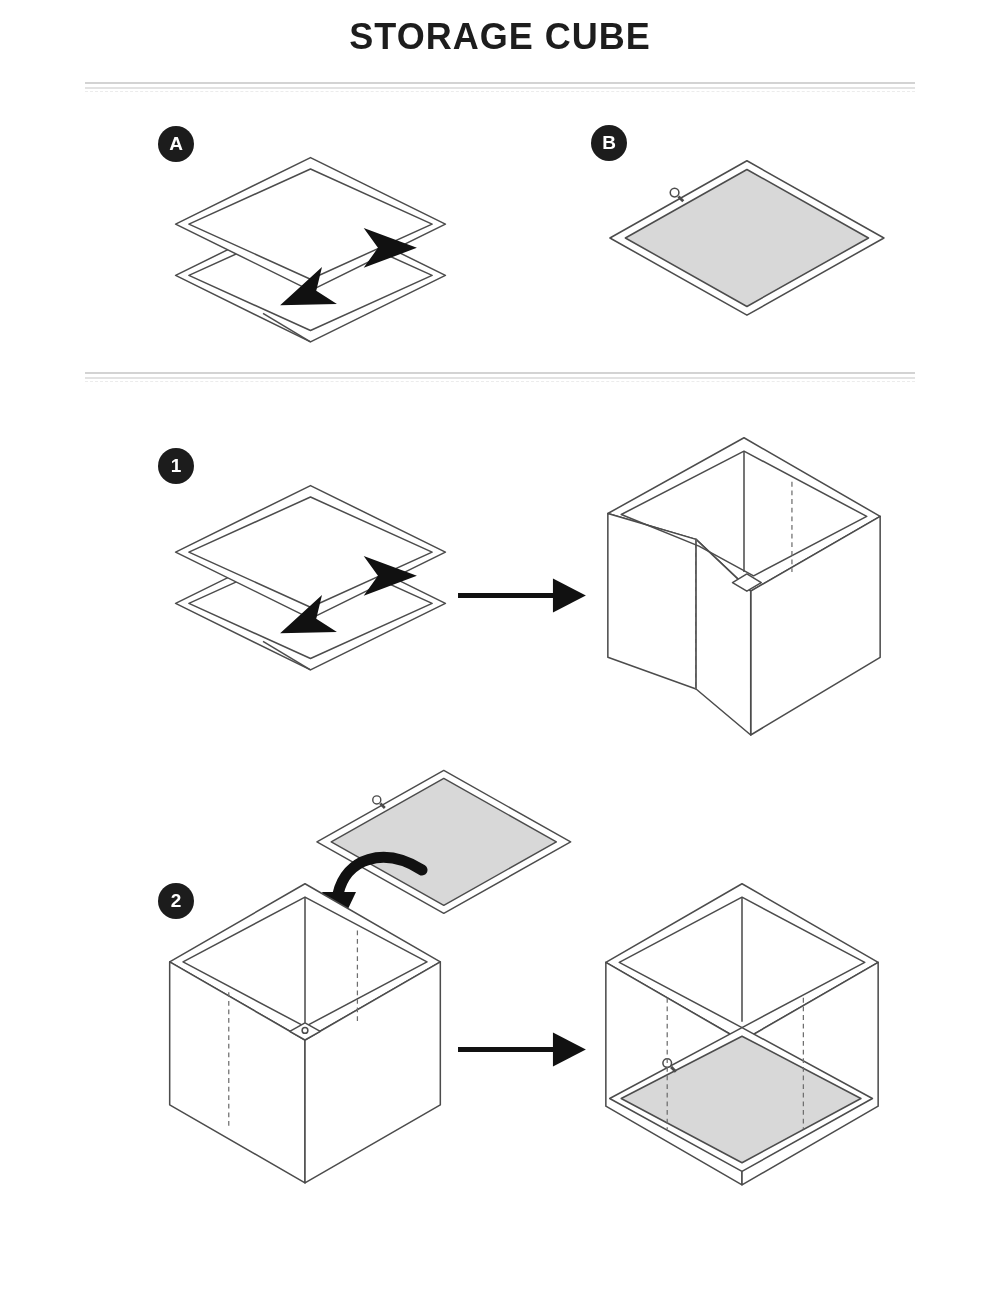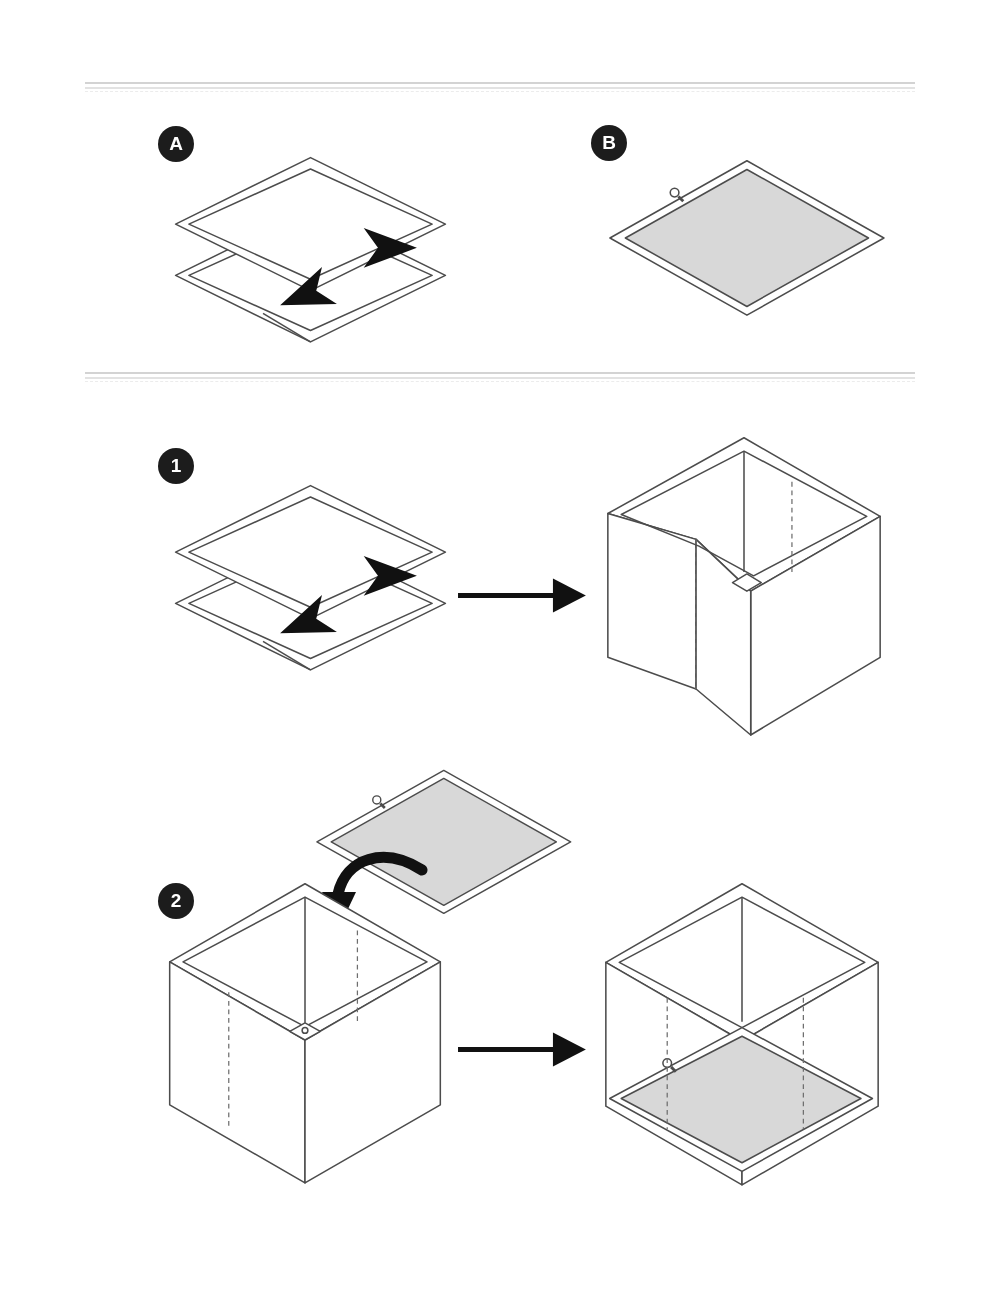--- a/index.html
+++ b/index.html
@@ -32,20 +32,21 @@
   .fillw{fill:#ffffff;}
   .nofill{fill:none;}
   .dash{stroke:#6e6e6e;stroke-width:1.3;stroke-dasharray:5 4;fill:none;}
   .blk{fill:#111111;}
 </style>
 </head>
 <body>
 
 <div class="canvas">
 
+  <h1 class="title">STORAGE CUBE</h1>
 
   <div class="divider divider-1">
     <div class="d1"></div>
     <div class="d2"></div>
     <div class="d3"></div>
   </div>
 
   <div class="badge badge-a">
     <span>A</span>
   </div>

